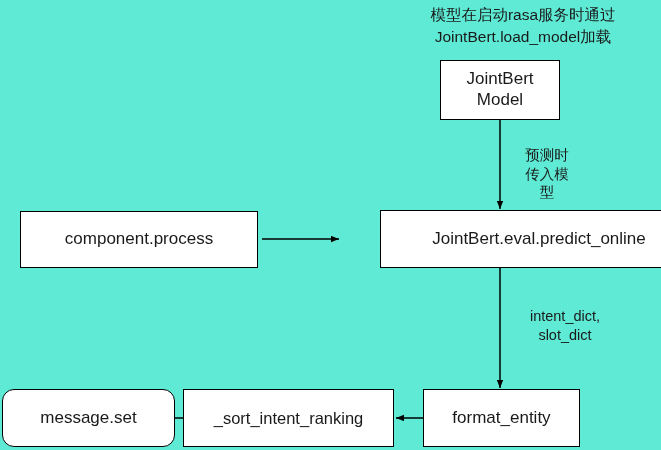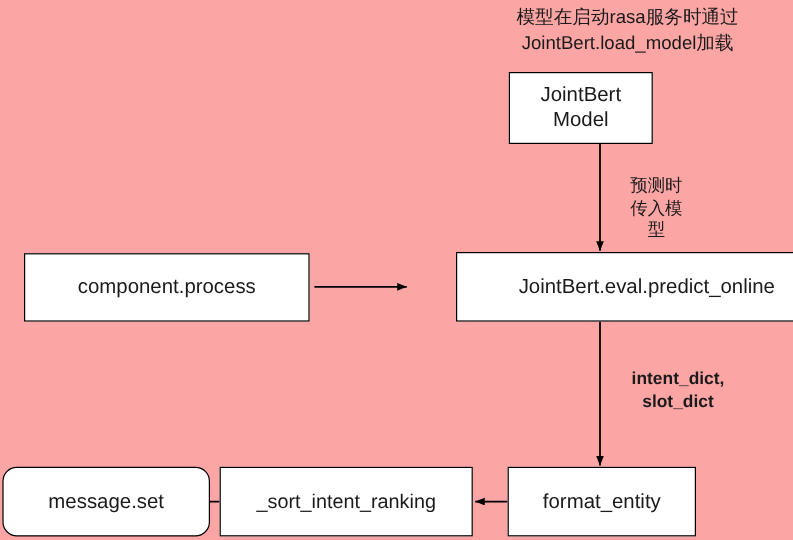--- a/index.html
+++ b/index.html
@@ -5,21 +5,21 @@
 <style>
   html, body {
     margin: 0;
     padding: 0;
     background: #ffffff;
   }
   #canvas {
     position: relative;
     width: 661px;
     height: 450px;
-    background: #fca5a5;
+    background: #5eead4;
     overflow: hidden;
     font-family: "Liberation Sans", "DejaVu Sans", sans-serif;
     color: #1a1a1a;
     -webkit-font-smoothing: antialiased;
   }
   .node {
     position: absolute;
     box-sizing: border-box;
     border: 1.4px solid #000000;
     background: #ffffff;
@@ -82,33 +82,33 @@
 
     <line x1="262" y1="239" x2="339" y2="239" marker-end="url(#arrow)"></line>
 
     <line x1="500" y1="268" x2="500" y2="388" marker-end="url(#arrow)"></line>
 
     <line x1="423" y1="418" x2="396" y2="418" marker-end="url(#arrow)"></line>
 
     <line x1="183" y1="418" x2="149" y2="418" marker-end="url(#arrow)"></line>
   </svg>
 
-  <div class="node" style="left:424px; top:60px; width:120px; height:60px;">JointBert
+  <div class="node" style="left:440px; top:60px; width:120px; height:60px;">JointBert
 Model</div>
 
   <div class="node" style="left:20px; top:211px; width:238px; height:57px;">component.process</div>
 
   <div class="node" style="left:340px; top:210px; width:318px; height:58px;margin-left:40px;">JointBert.eval.predict_online</div>
 
   <div class="node" style="left:423px; top:389px; width:157px; height:58px;">format_entity</div>
 
   <div class="node" style="left:183px; top:389px; width:211px; height:58px; font-size:16.5px;">_sort_intent_ranking</div>
 
   <div class="node" style="left:2px; top:389px; width:173px; height:58px;border-radius:12px;">message.set</div>
 
   <div class="edge-label" style="left:512px; top:126px; width:70px;">预测时
 传入模
 型</div>
 
-  <div class="edge-label" style="left:505px; top:287px; width:120px; font-weight:bold;">intent_dict,
+  <div class="edge-label" style="left:505px; top:287px; width:120px; ">intent_dict,
 slot_dict</div>
 
 </div>
 
 </body></html>

